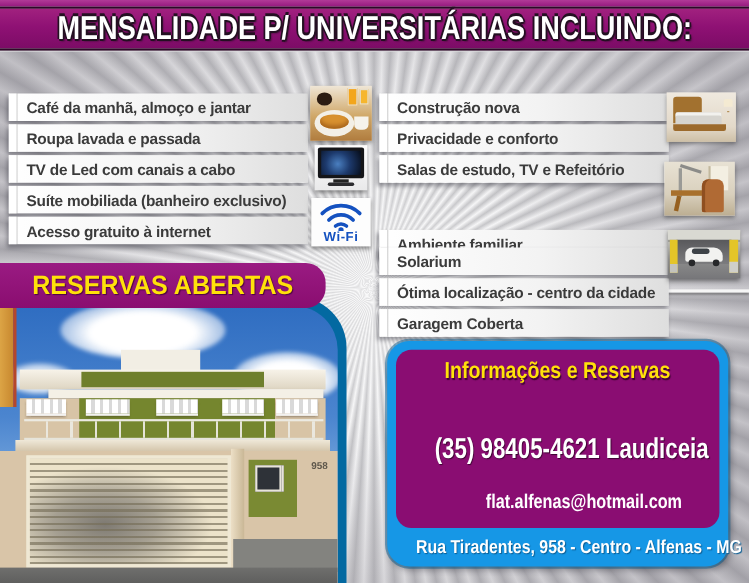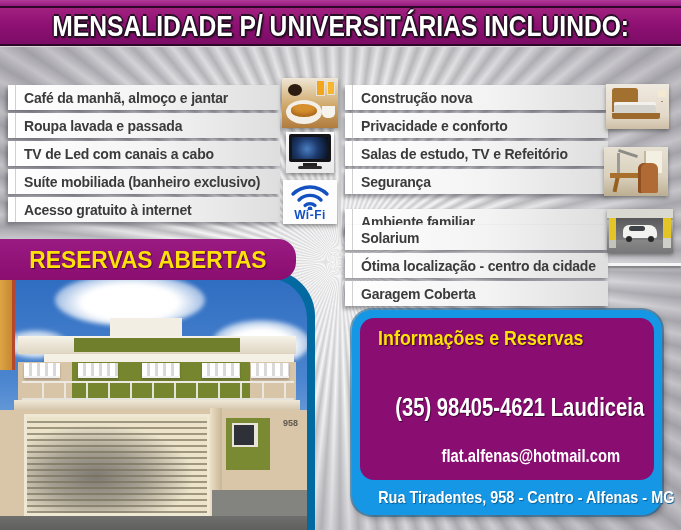--- a/index.html
+++ b/index.html
@@ -125,21 +125,21 @@
     box-shadow:inset 0 0 0 2px #e8e4da; border-right:2px solid #e8e4da; }
   .house-num { left:283px; top:140px; font-size:9px; font-weight:bold; color:#5f584c; }
   .drive-right { left:212px; top:212px; width:95px; height:30px; background:#83837f; }
   .driveway { left:0; top:238px; width:307px; height:14px; background:linear-gradient(180deg,#6f6f6d,#5f5f5e); }
 
   
   .info-box { position:absolute; left:352px; top:310px; width:310px; height:205px;
     background:#1697e6; border-radius:20px; box-shadow:0 0 0 2px rgba(8,90,140,0.5), 2px 3px 6px rgba(30,30,40,.4); z-index:2; }
   .info-inner { position:absolute; left:8px; top:8px; right:8px; height:162px;
     background:#8a0d72; border-radius:14px; }
-  .info-title { position:absolute; left:0; top:8px; width:100%; }
+  .info-title { position:absolute; left:0; top:8px; width:100%; text-align:center; }
   .info-title span { display:inline-block; font-size:21px; font-weight:bold; color:#ffe10a;
     transform:scaleX(0.85); white-space:nowrap; text-shadow:1px 1px 1px #3c0531; }
   .info-phone { position:absolute; left:0; top:74px; width:100%; text-align:center; }
   .info-phone span { display:inline-block; font-size:26px; font-weight:bold; color:#ffffff;
     transform:scaleX(0.78); white-space:nowrap; text-shadow:1px 1px 1px #3c0531; }
   .info-email { position:absolute; left:0; top:128px; width:100%; text-align:center;margin-left:24px; }
   .info-email span { display:inline-block; font-size:18px; font-weight:bold; color:#ffffff;
     transform:scaleX(0.82); white-space:nowrap; }
   .info-address { position:absolute; left:0; bottom:7px; width:100%; text-align:center; }
   .info-address span { display:inline-block; font-size:17px; font-weight:bold; color:#ffffff;
@@ -174,23 +174,20 @@
     </div>
 
   <div class="bar bR r0">
       <span>Construção nova</span>
     </div>
   <div class="bar bR r1">
       <span>Privacidade e conforto</span>
     </div>
   <div class="bar bR r2">
       <span>Salas de estudo, TV e Refeitório</span>
-    </div>
-  <div class="bar bR r3">
-      <span>Segurança</span>
     </div>
   <div class="bar bR r4">
       <span>Ambiente familiar</span>
     </div>
   <div class="bar bR r5">
       <span>Solarium</span>
     </div>
   <div class="bar bR r6">
       <span>Ótima localização - centro da cidade</span>
     </div>

